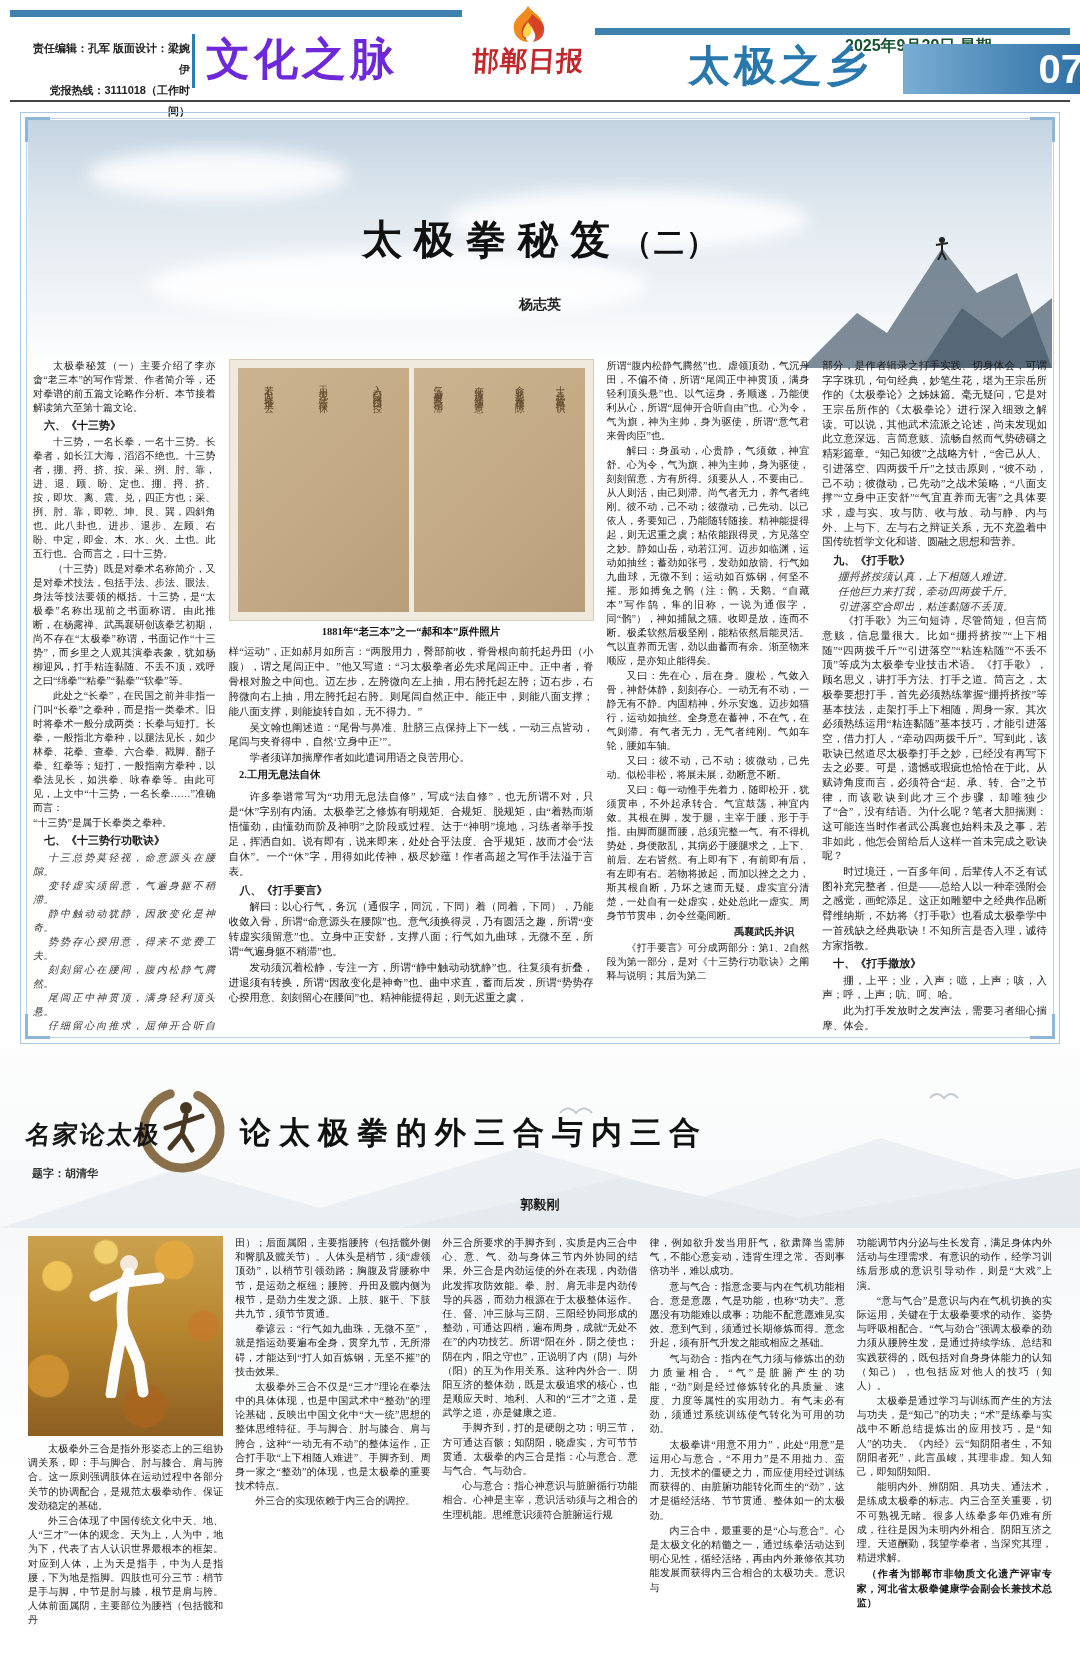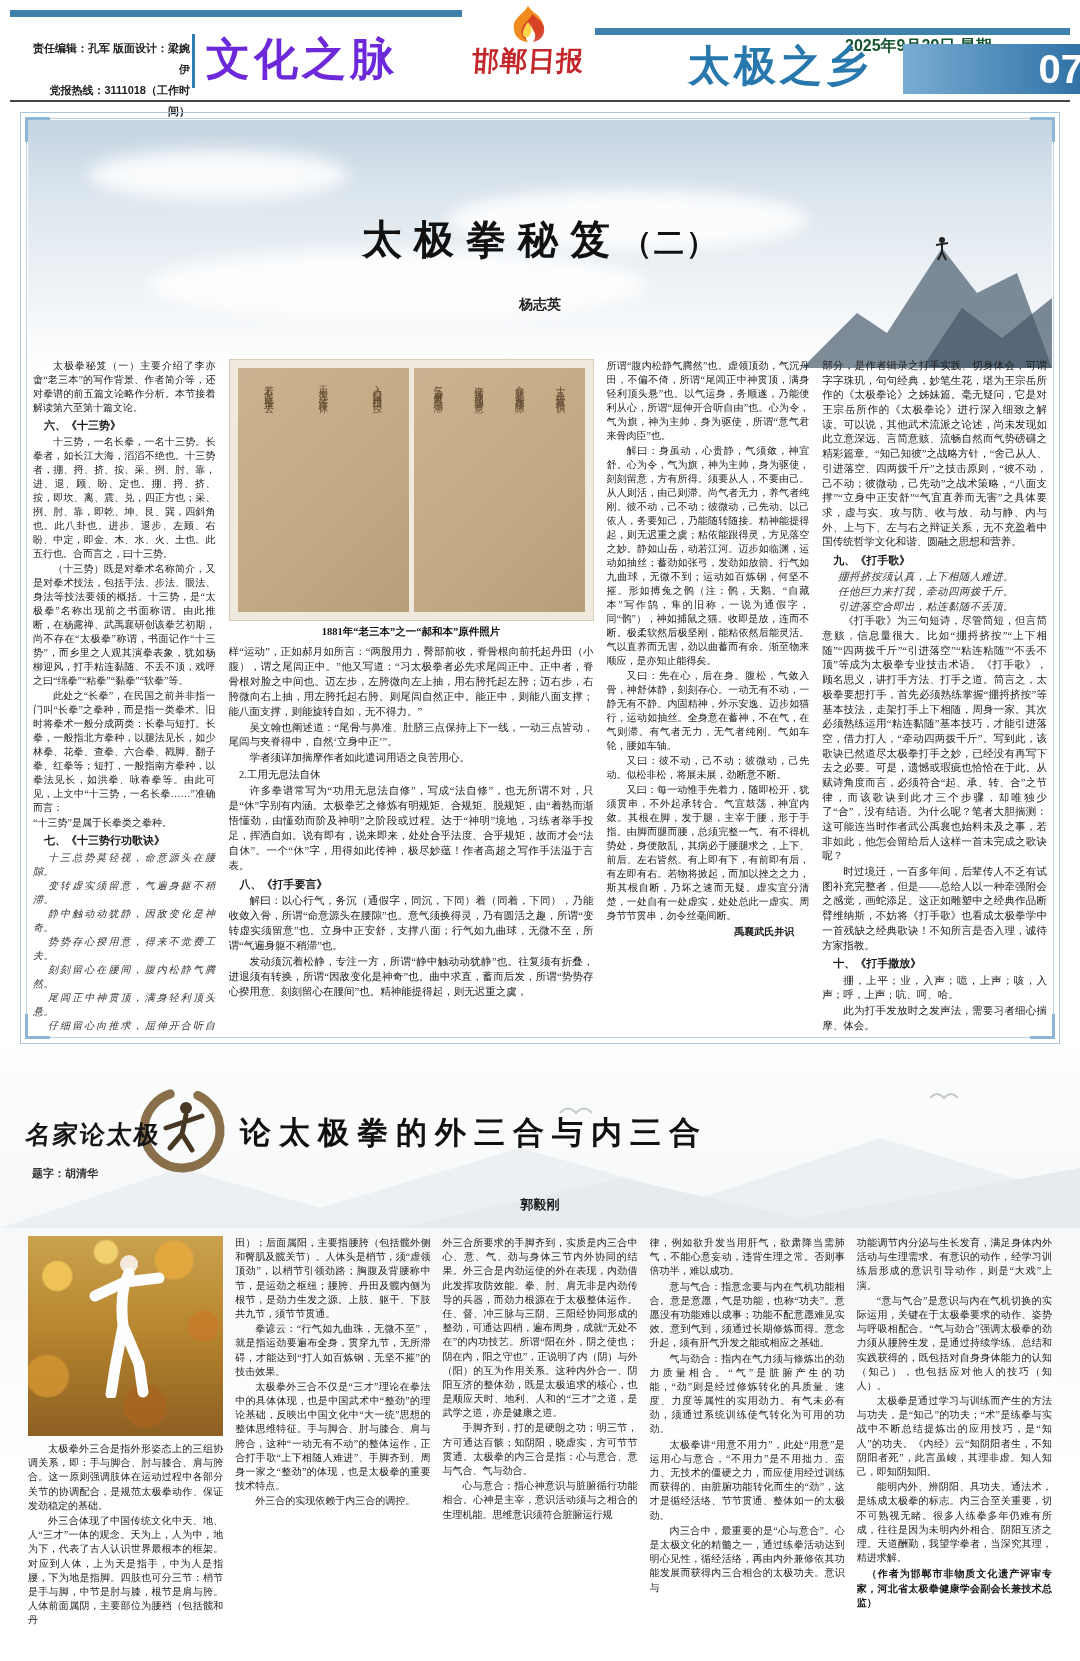--- a/index.html
+++ b/index.html
@@ -42,21 +42,21 @@
   
   .a1-text{position:absolute;left:12px;right:12px;top:246px;bottom:10px;display:flex;gap:13px;overflow:hidden;}
   .col{font-size:10px;line-height:1.4;text-align:justify;overflow:hidden;}
   .a1c1{flex:0 0 18%;}
   .a1mid{flex:0 0 36%;display:flex;flex-direction:column;}
   .a1c4{flex:0 0 20%;}
   .a1c5{flex:1 1 auto;font-size:10.5px;}
   .blk-p{text-indent:2em;margin:0 0 1px 0;}
   .blk-p2{text-indent:0;margin:0 0 1px 0;}
   .blk-h{font-weight:bold;font-size:11px;text-indent:1em;margin:3px 0 2px 0;}
-  .blk-sub{font-weight:normal;text-indent:1em;margin:2px 0 1px 0;}
+  .blk-sub{font-weight:bold;text-indent:1em;margin:2px 0 7px 0;}
   .blk-v{text-indent:1.5em;color:#333;letter-spacing:.5px;font-style:italic;}
   .blk-sign{text-align:right;padding-right:1.5em;font-weight:bold;margin:2px 0;}
   .blk-note{text-indent:1em;font-weight:bold;margin-top:2px;}
   
   .ms-wrap{flex:0 0 auto;}
   .ms{height:262px;background:#efe9de;border:1px solid #d8cdb9;display:flex;flex-direction:row-reverse;
       gap:5px;padding:8px;box-sizing:border-box;}
   .ms-page{flex:1;background:linear-gradient(135deg,#cbb391,#c2a983 60%,#b89e79);display:flex;
            flex-direction:row-reverse;justify-content:space-around;padding:10px 4px;overflow:hidden;}
   .vcol{writing-mode:vertical-rl;font-size:9.5px;color:#533d22;letter-spacing:3px;line-height:1.1;opacity:.9;}
@@ -185,20 +185,21 @@
             <div class="blk-p">发动须沉着松静，专注一方，所谓“静中触动动犹静”也。往复须有折叠，进退须有转换，所谓“因敌变化是神奇”也。曲中求直，蓄而后发，所谓“势势存心揆用意、刻刻留心在腰间”也。精神能提得起，则无迟重之虞，</div>
           </div>
       </div>
       <div class="col a1c4">
           <div class="blk-p2">所谓“腹内松静气腾然”也。虚领顶劲，气沉丹田，不偏不倚，所谓“尾闾正中神贯顶，满身轻利顶头悬”也。以气运身，务顺遂，乃能便利从心，所谓“屈伸开合听自由”也。心为令，气为旗，神为主帅，身为驱使，所谓“意气君来骨肉臣”也。</div>
           <div class="blk-p">解曰：身虽动，心贵静，气须敛，神宜舒。心为令，气为旗，神为主帅，身为驱使，刻刻留意，方有所得。须要从人，不要由己。从人则活，由己则滞。尚气者无力，养气者纯刚。彼不动，己不动；彼微动，己先动。以己依人，务要知己，乃能随转随接。精神能提得起，则无迟重之虞；粘依能跟得灵，方见落空之妙。静如山岳，动若江河。迈步如临渊，运动如抽丝；蓄劲如张弓，发劲如放箭。行气如九曲球，无微不到；运动如百炼钢，何坚不摧。形如搏兔之鹘（注：鹘，天鹅。“自藏本”写作鹄，隼的旧称，一说为通假字，同“鹘”），神如捕鼠之猫。收即是放，连而不断。极柔软然后极坚刚，能粘依然后能灵活。气以直养而无害，劲以曲蓄而有余。渐至物来顺应，是亦知止能得矣。</div>
           <div class="blk-p">又曰：先在心，后在身。腹松，气敛入骨，神舒体静，刻刻存心。一动无有不动，一静无有不静。内固精神，外示安逸。迈步如猫行，运动如抽丝。全身意在蓄神，不在气，在气则滞。有气者无力，无气者纯刚。气如车轮，腰如车轴。</div>
           <div class="blk-p">又曰：彼不动，己不动；彼微动，己先动。似松非松，将展未展，劲断意不断。</div>
           <div class="blk-p">又曰：每一动惟手先着力，随即松开，犹须贯串，不外起承转合。气宜鼓荡，神宜内敛。其根在脚，发于腿，主宰于腰，形于手指。由脚而腿而腰，总须完整一气。有不得机势处，身便散乱，其病必于腰腿求之，上下、前后、左右皆然。有上即有下，有前即有后，有左即有右。若物将掀起，而加以挫之之力，斯其根自断，乃坏之速而无疑。虚实宜分清楚，一处自有一处虚实，处处总此一虚实。周身节节贯串，勿令丝毫间断。</div>
           <div class="blk-sign">禹襄武氏并识</div>
+          <div class="blk-p">《打手要言》可分成两部分：第1、2自然段为第一部分，是对《十三势行功歌诀》之阐释与说明；其后为第二</div>
         </div>
       <div class="col a1c5">
           <div class="blk-p2">部分，是作者辑录之打手实践、切身体会，可谓字字珠玑，句句经典，妙笔生花，堪为王宗岳所作的《太极拳论》之姊妹篇。毫无疑问，它是对王宗岳所作的《太极拳论》进行深入细致之解读。可以说，其他武术流派之论述，尚未发现如此立意深远、言简意赅、流畅自然而气势磅礴之精彩篇章。“知己知彼”之战略方针，“舍己从人、引进落空、四两拨千斤”之技击原则，“彼不动，己不动；彼微动，己先动”之战术策略，“八面支撑”“立身中正安舒”“气宜直养而无害”之具体要求，虚与实、攻与防、收与放、动与静、内与外、上与下、左与右之辩证关系，无不充盈着中国传统哲学文化和谐、圆融之思想和营养。</div>
           <div class="blk-h">九、《打手歌》</div>
           <div class="blk-v">掤捋挤按须认真，上下相随人难进。</div>
           <div class="blk-v">任他巨力来打我，牵动四两拨千斤。</div>
           <div class="blk-v">引进落空合即出，粘连黏随不丢顶。</div>
           <div class="blk-p">《打手歌》为三句短诗，尽管简短，但言简意赅，信息量很大。比如“掤捋挤按”“上下相随”“四两拨千斤”“引进落空”“粘连粘随”“不丢不顶”等成为太极拳专业技击术语。《打手歌》，顾名思义，讲打手方法、打手之道。简言之，太极拳要想打手，首先必须熟练掌握“掤捋挤按”等基本技法，走架打手上下相随，周身一家。其次必须熟练运用“粘连黏随”基本技巧，才能引进落空，借力打人，“牵动四两拨千斤”。写到此，该歌诀已然道尽太极拳打手之妙，已经没有再写下去之必要。可是，遗憾或瑕疵也恰恰在于此。从赋诗角度而言，必须符合“起、承、转、合”之节律，而该歌诀到此才三个步骤，却唯独少了“合”，没有结语。为什么呢？笔者大胆揣测：这可能连当时作者武公禹襄也始料未及之事，若非如此，他怎会留给后人这样一首未完成之歌诀呢？</div>
           <div class="blk-p">时过境迁，一百多年间，后辈传人不乏有试图补充完整者，但是——总给人以一种牵强附会之感觉，画蛇添足。这正如雕塑中之经典作品断臂维纳斯，不妨将《打手歌》也看成太极拳学中一首残缺之经典歌诀！不知所言是否入理，诚待方家指教。</div>
           <div class="blk-h">十、《打手撒放》</div>

